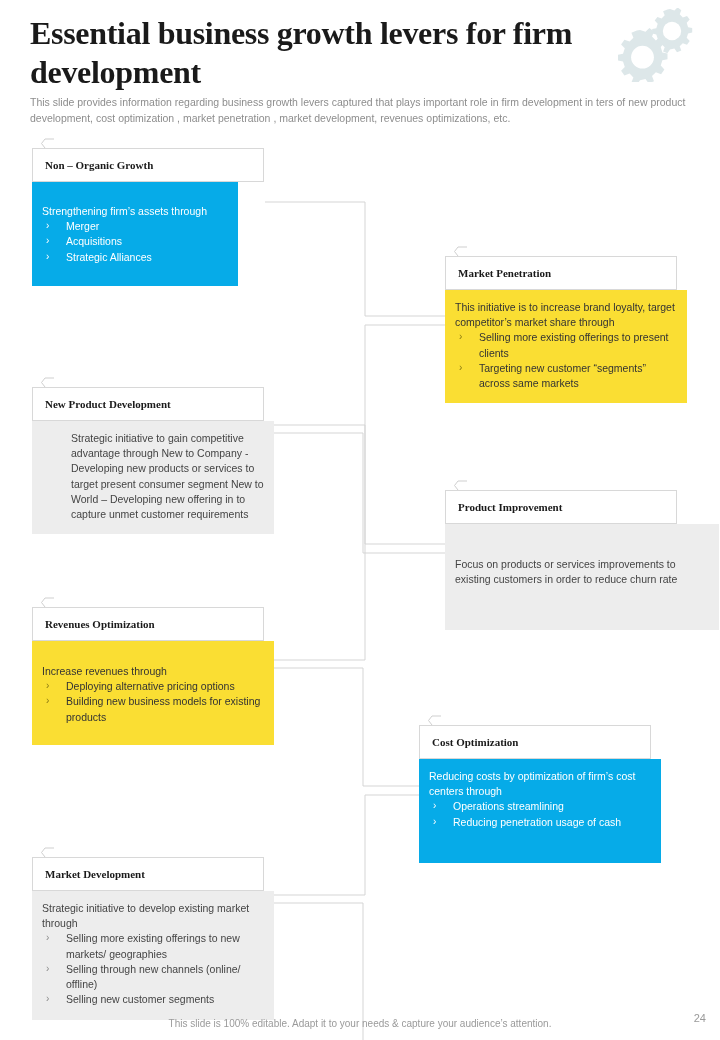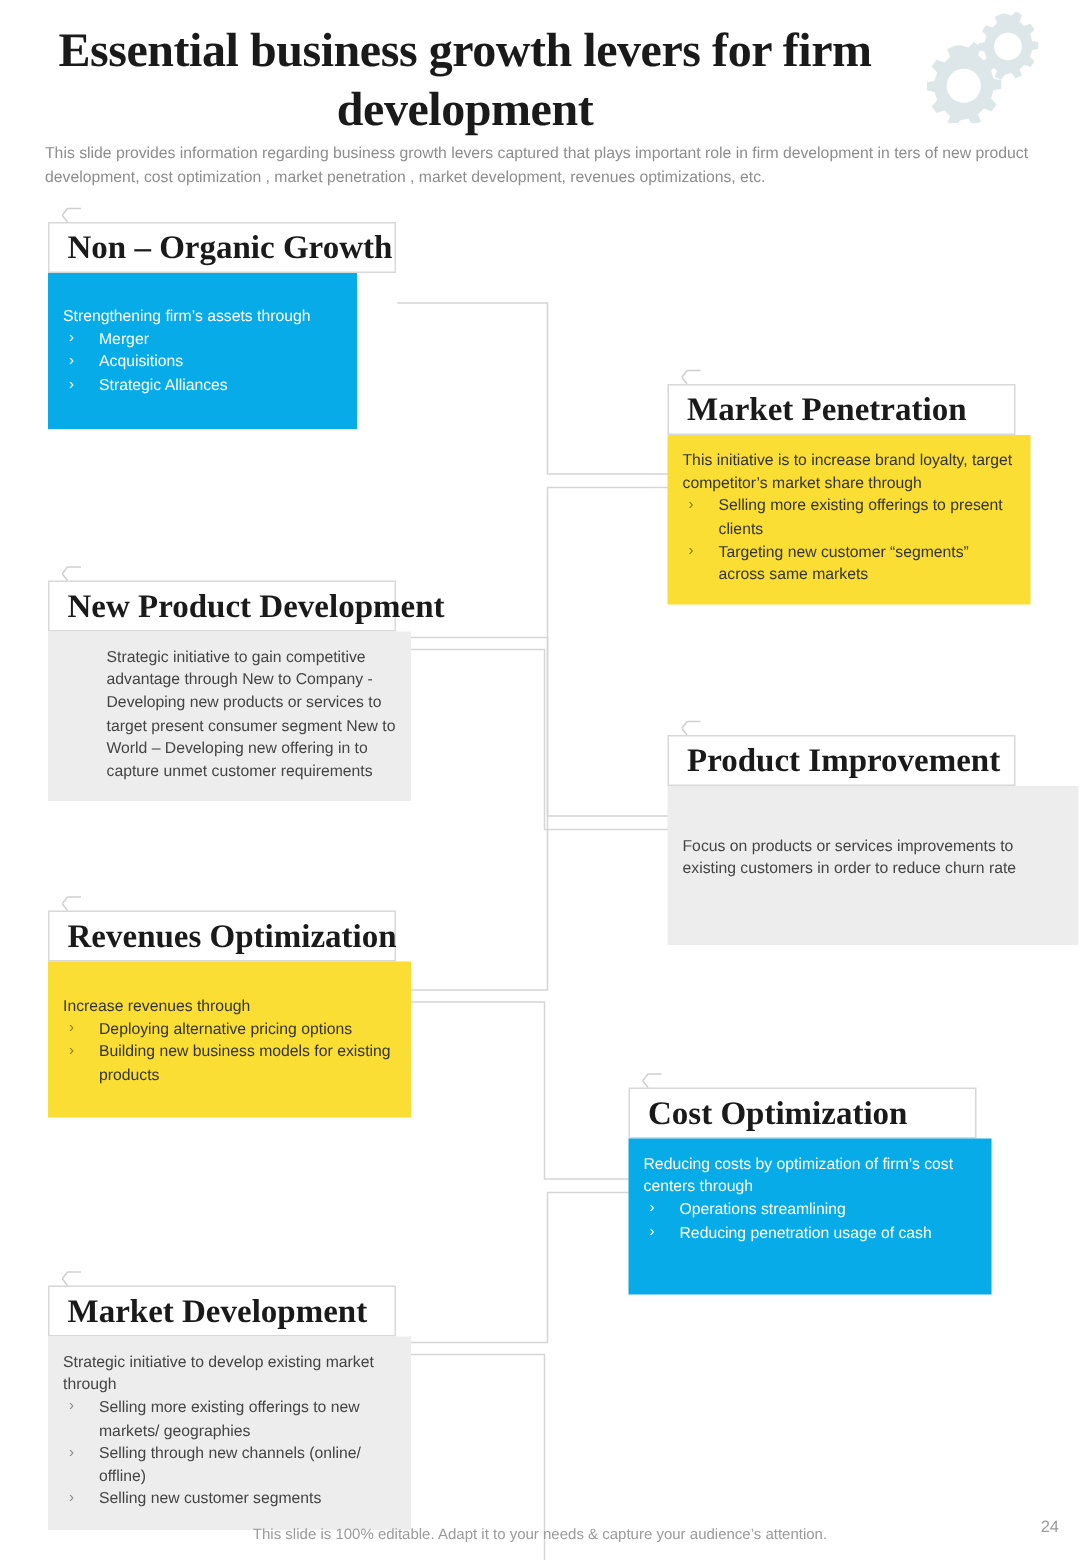--- a/index.html
+++ b/index.html
@@ -9,21 +9,21 @@
     font-family: "Liberation Sans", sans-serif;
     overflow: hidden;
   }
   #slide { position: relative; width: 720px; height: 1040px; background: #fff; }
 
   
   .title {
     position: absolute; left: 30px; top: 14px; width: 560px;
     font-family: "Liberation Serif", serif;
     font-weight: bold; font-size: 32px; line-height: 1.22;
-    color: #1a1a1a; letter-spacing: -0.3px; text-align: center;
+    color: #1a1a1a; letter-spacing: -0.3px;
   }
   .subtitle {
     position: absolute; left: 30px; top: 94px; width: 660px;
     font-size: 10.5px; line-height: 1.55; color: #8d8d8d;
   }
   .gears { position: absolute; right: 16px; top: 8px; width: 96px; height: 74px; }
 
   
   .connectors { position: absolute; left: 0; top: 0; width: 720px; height: 1040px; pointer-events: none; }
 
@@ -31,21 +31,21 @@
   .card { position: absolute; }
   .card-head {
     position: relative;
     border: 1px solid #d8d8d8;
     background: #fff;
     height: 34px;
     display: flex; align-items: center;
   }
   .card-head .htxt {
     font-family: "Liberation Serif", serif;
-    font-weight: bold; font-size: 22px; color: #1a1a1a;
+    font-weight: bold; font-size: 11px; color: #1a1a1a;
     padding-left: 12px; white-space: nowrap;
   }
   .back-arrow {
     position: absolute; left: 8px; top: -11px;
     width: 14px; height: 11px;
   }
   .card-body {
     position: relative;
     padding: 10px 10px 12px 10px;
     font-size: 10.5px; line-height: 1.45;

